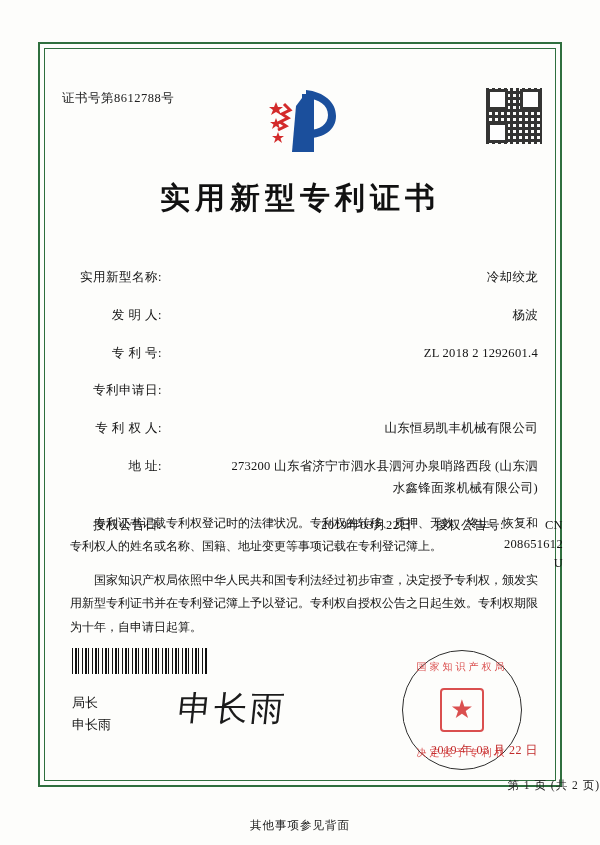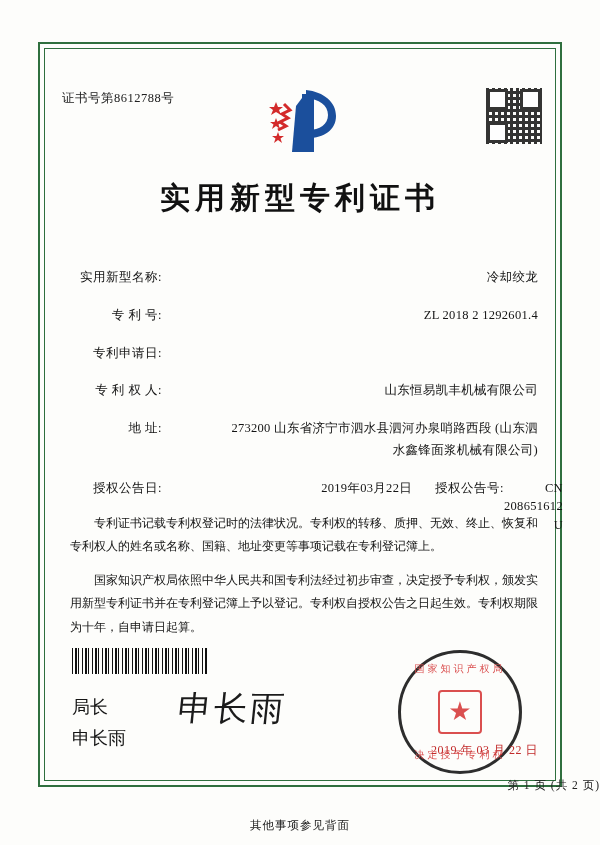--- a/index.html
+++ b/index.html
@@ -181,21 +181,21 @@
       #111 3px 5px, transparent 5px 6px,
       #111 6px 7px, transparent 7px 10px
     );
   }
 
   
   .sig-block {
     position: absolute;
     left: 72px;
     top: 692px;
-    font-size: 18px;
+    font-size: 13px;
     line-height: 1.7;
     color: #141414;
   }
   .sig-handwriting {
     position: absolute;
     left: 178px;
     top: 686px;
     font-size: 34px;
     font-family: "Liberation Serif", serif;
     color: #1b1b1b;
@@ -204,21 +204,21 @@
   }
 
   
   .seal {
     position: absolute;
     right: 78px;
     top: 650px;
     width: 118px;
     height: 118px;
     border-radius: 50%;
-    border: 3px solid #000000;
+    border: 1px solid #000000;
     opacity: 0.82;
   }
   .seal-inner {
     position: absolute;
     inset: 0;
     border-radius: 50%;
   }
   .seal-star {
     position: absolute;
     left: 50%;
@@ -308,20 +308,24 @@
 
   <div class="title">实用新型专利证书</div>
 
   <div class="fields">
 
     <div class="field-row">
       <div class="field-label">实用新型名称:</div>
       <div class="field-value">冷却绞龙</div>
     </div>
 
+    <div class="field-row">
+      <div class="field-label">发 明 人:</div>
+      <div class="field-value">杨波</div>
+    </div>
 
     <div class="field-row">
       <div class="field-label">专 利 号:</div>
       <div class="field-value">ZL 2018 2 1292601.4</div>
     </div>
 
     <div class="field-row">
       <div class="field-label">专利申请日:</div>
     </div>
 

